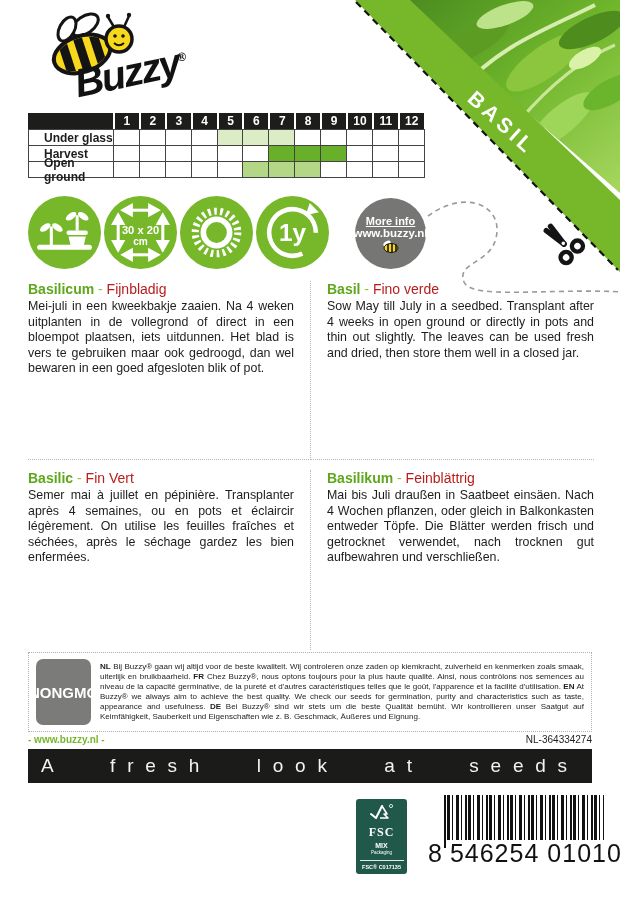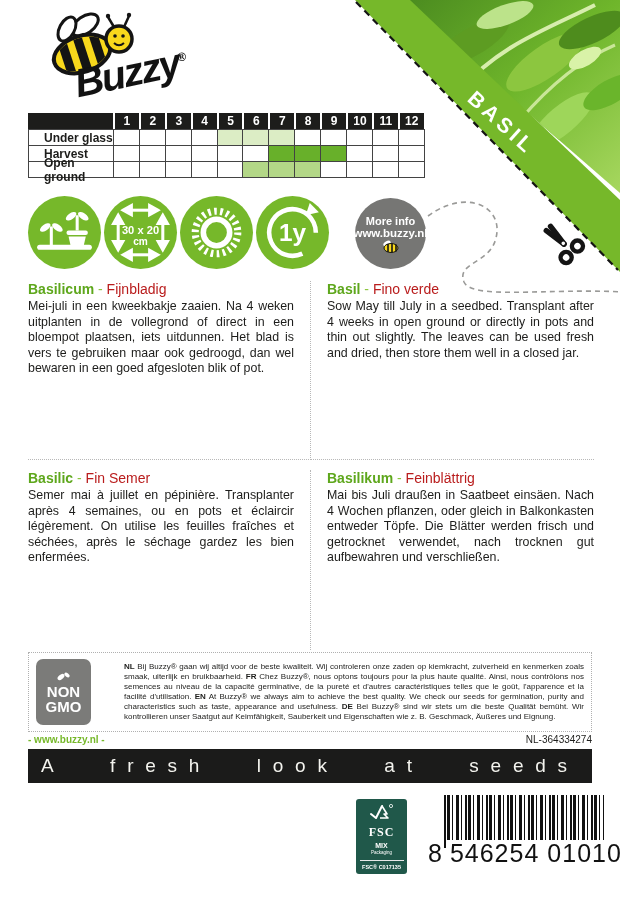--- a/index.html
+++ b/index.html
@@ -21,41 +21,41 @@
   .cal-row > div { height:17px; display:flex; align-items:center; justify-content:center; }
   .cal-head > div { background:#1d1d1b; color:#fff; font-weight:bold; font-size:12px; border:1px solid #fff; height:18px; }
   .cal-head > .cal-corner { border-left:none; }
   .cal-label { justify-content:flex-start !important; padding-left:15px; font-weight:bold; font-size:12px; border:1px solid #434343; margin-top:-1px; }
   .cal-cell { border:1px solid #434343; margin-left:-1px; margin-top:-1px; }
 
   
   .icons { position:absolute; left:28px; top:196px; width:570px; height:76px; }
   .icon-circle { position:absolute; top:0; width:73px; height:73px; border-radius:50%; background:#76b82a; display:flex; align-items:center; justify-content:center; }
   .icon-gray { position:absolute; top:2px; left:327px; width:71px; height:71px; border-radius:50%; background:#767674; color:#fff; display:flex; flex-direction:column; align-items:center; justify-content:center; text-align:center; }
-  .icon-gray .l1 { font-size:11px; font-weight:bold; line-height:12px; }
+  .icon-gray .l1 { font-size:11px; font-weight:bold; line-height:12px;text-decoration:underline; }
   .icon-gray .l2 { font-size:11.5px; font-weight:bold; line-height:13px; }
   .trail-svg { position:absolute; left:398px; top:0; width:200px; height:110px; }
 
   
   .descriptions { position:absolute; left:28px; top:281px; width:566px; display:grid; grid-template-columns:283px 283px; }
   .desc { padding-bottom:10px; }
   .desc-left { padding-right:16px; border-right:1.5px dotted #b8b8b8; }
   .desc-right { padding-left:16px; }
   .desc-row1 { min-height:179px; border-bottom:1.5px dotted #b8b8b8; margin-bottom:10px; }
   .desc-row2 { min-height:180px; }
   .desc-title { font-size:14px; font-weight:bold; color:#5ea71c; margin-bottom:2px; }
   .desc-title .sep { font-weight:normal; color:#8dc63f; }
   .desc-title .sub { font-weight:normal; color:#b91c1c; }
   .desc-body { font-size:12.4px; line-height:15.6px; text-align:justify; color:#1d1d1b; }
 
   
   .legal-box { position:absolute; left:28px; top:652px; width:564px; height:80px; border:1.5px dotted #b0b0b0; display:flex; align-items:center; padding:5px 7px; gap:9px; }
-  .nongmo { width:55px; height:66px; min-width:55px; background:#7b7b79; border-radius:7px; color:#fff; display:flex; flex-direction:column; align-items:center; justify-content:center; font-weight:bold; font-size:15px; line-height:15px; }
+  .nongmo { width:55px; height:66px; min-width:55px; background:#7b7b79; border-radius:7px; color:#fff; display:flex; flex-direction:row; align-items:center; justify-content:center; font-weight:bold; font-size:15px; line-height:15px; }
   .nongmo svg { margin-bottom:1px; }
-  .legal-text { font-size:8px; line-height:9.9px; text-align:justify;margin-left:24px; }
+  .legal-text { font-size:8px; line-height:9.9px; text-align:justify; }
   .legal-text .seg-label { font-weight:bold; }
 
   
   .footer-row { position:absolute; left:28px; top:734px; width:564px; display:flex; justify-content:space-between; font-size:10px; }
   .footer-row .site { color:#76b82a; font-weight:bold; }
 
   
   .banner { position:absolute; left:28px; top:749px; width:564px; height:34px; background:#1b1b1a; color:#f4f4ef; display:flex; align-items:center; justify-content:center; }
   .banner span { font-size:19px; letter-spacing:0.62em; word-spacing:1.5em; white-space:nowrap; }
 
@@ -273,21 +273,21 @@
   <div class="descriptions">
     <div class="desc desc-left desc-row1">
       <div class="desc-title"><span>Basilicum</span> <span class="sep">-</span> <span class="sub">Fijnbladig</span></div>
       <div class="desc-body">Mei-juli in een kweekbakje zaaien. Na 4 weken uitplanten in de vollegrond of direct in een bloempot plaatsen, iets uitdunnen. Het blad is vers te gebruiken maar ook gedroogd, dan wel bewaren in een goed afgesloten blik of pot.</div>
     </div>
     <div class="desc desc-right desc-row1">
       <div class="desc-title"><span>Basil</span> <span class="sep">-</span> <span class="sub">Fino verde</span></div>
       <div class="desc-body">Sow May till July in a seedbed. Transplant after 4 weeks in open ground or directly in pots and thin out slightly. The leaves can be used fresh and dried, then store them well in a closed jar.</div>
     </div>
     <div class="desc desc-left desc-row2">
-      <div class="desc-title"><span>Basilic</span> <span class="sep">-</span> <span class="sub">Fin Semer</span></div>
+      <div class="desc-title"><span>Basilic</span> <span class="sep">-</span> <span class="sub">Fin Vert</span></div>
       <div class="desc-body">Semer mai à juillet en pépinière. Transplanter après 4 semaines, ou en pots et éclaircir légèrement. On utilise les feuilles fraîches et séchées, après le séchage gardez les bien enfermées.</div>
     </div>
     <div class="desc desc-right desc-row2">
       <div class="desc-title"><span>Basilikum</span> <span class="sep">-</span> <span class="sub">Feinblättrig</span></div>
       <div class="desc-body">Mai bis Juli draußen in Saatbeet einsäen. Nach 4 Wochen pflanzen, oder gleich in Balkonkasten entweder Töpfe. Die Blätter werden frisch und getrocknet verwendet, nach trocknen gut aufbewahren und verschließen.</div>
     </div>
   </div>
 
   <div class="legal-box">
     <div class="nongmo">

